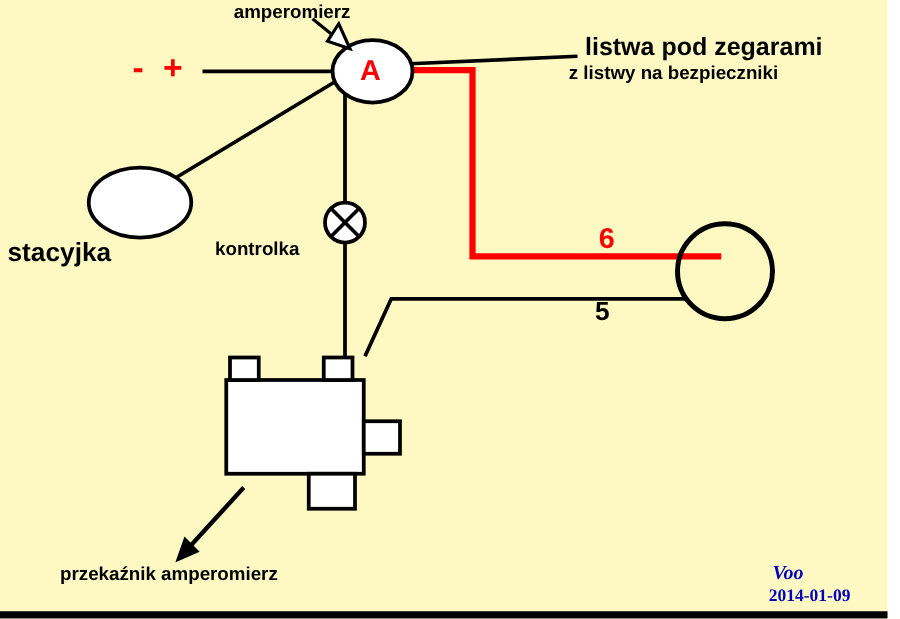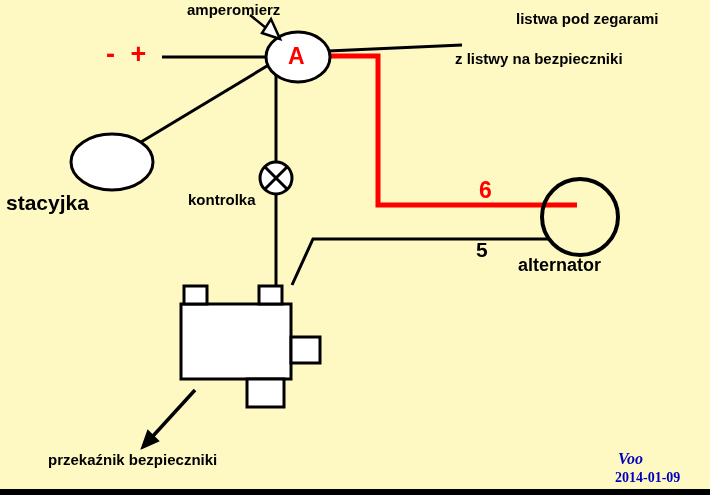--- a/index.html
+++ b/index.html
@@ -9,24 +9,24 @@
     background:#fef9c3;
     font-family:"Liberation Sans", sans-serif;
     overflow:hidden;
     padding-left:26px;
   }
   #wires{position:absolute;left:0;top:0;}
   .lbl{position:absolute;font-weight:bold;color:#000;white-space:nowrap;line-height:1.1;}
   .lbl-amperomierz{left:187px;top:2px;font-size:15px;}
   .lbl-polarity{left:106px;top:40px;font-size:27px;color:#ff0000;letter-spacing:4px;}
   .lbl-ammeter-letter{left:288px;top:44px;font-size:23px;color:#ff0000;}
-  .lbl-wire-top1{left:468px;top:11px;font-size:15px;margin-left:48px;}
+  .lbl-wire-top1{left:468px;top:27px;font-size:20px;}
   .lbl-wire-top2{left:455px;top:51px;font-size:15px;}
   .lbl-stacyjka{left:6px;top:191px;font-size:21px;}
-  .lbl-kontrolka{left:172px;top:192px;font-size:15px;margin-left:16px;}
+  .lbl-kontrolka{left:172px;top:192px;font-size:15px;}
   .lbl-wire6{left:479px;top:178px;font-size:23px;color:#ff0000;}
   .lbl-wire5{left:476px;top:238px;font-size:21px;}
   .lbl-alternator{left:518px;top:256px;font-size:18px;}
   .lbl-relay{left:48px;top:452px;font-size:15px;}
   .lbl-voo{left:618px;top:450px;font-size:16px;color:#0000bf;font-family:"Liberation Serif",serif;font-style:italic;}
   .lbl-date{left:615px;top:470px;font-size:14px;color:#0000bf;font-family:"Liberation Serif",serif;}
   .bottom-bar{position:absolute;left:0;top:489px;width:720px;height:6px;background:#000;}
 </style>
 </head>
 <body>
@@ -91,22 +91,21 @@
   <div class="lbl lbl-stacyjka">stacyjka</div>
 
   <div class="lbl lbl-wire-top2">z listwy na bezpieczniki</div>
 
   <div class="lbl lbl-kontrolka">kontrolka</div>
 
   <div class="lbl lbl-wire6">6</div>
 
   <div class="lbl lbl-wire5">5</div>
 
-  <div class="lbl lbl-alternator">alternator</div>
 
-  <div class="lbl lbl-relay">przekaźnik bezpieczniki</div>
+  <div class="lbl lbl-relay">przekaźnik amperomierz</div>
 
   <div class="lbl lbl-voo">Voo</div>
 
   <div class="lbl lbl-date">2014-01-09</div>
 
   <div class="bottom-bar"></div>
 </div>
 
 </body></html>

